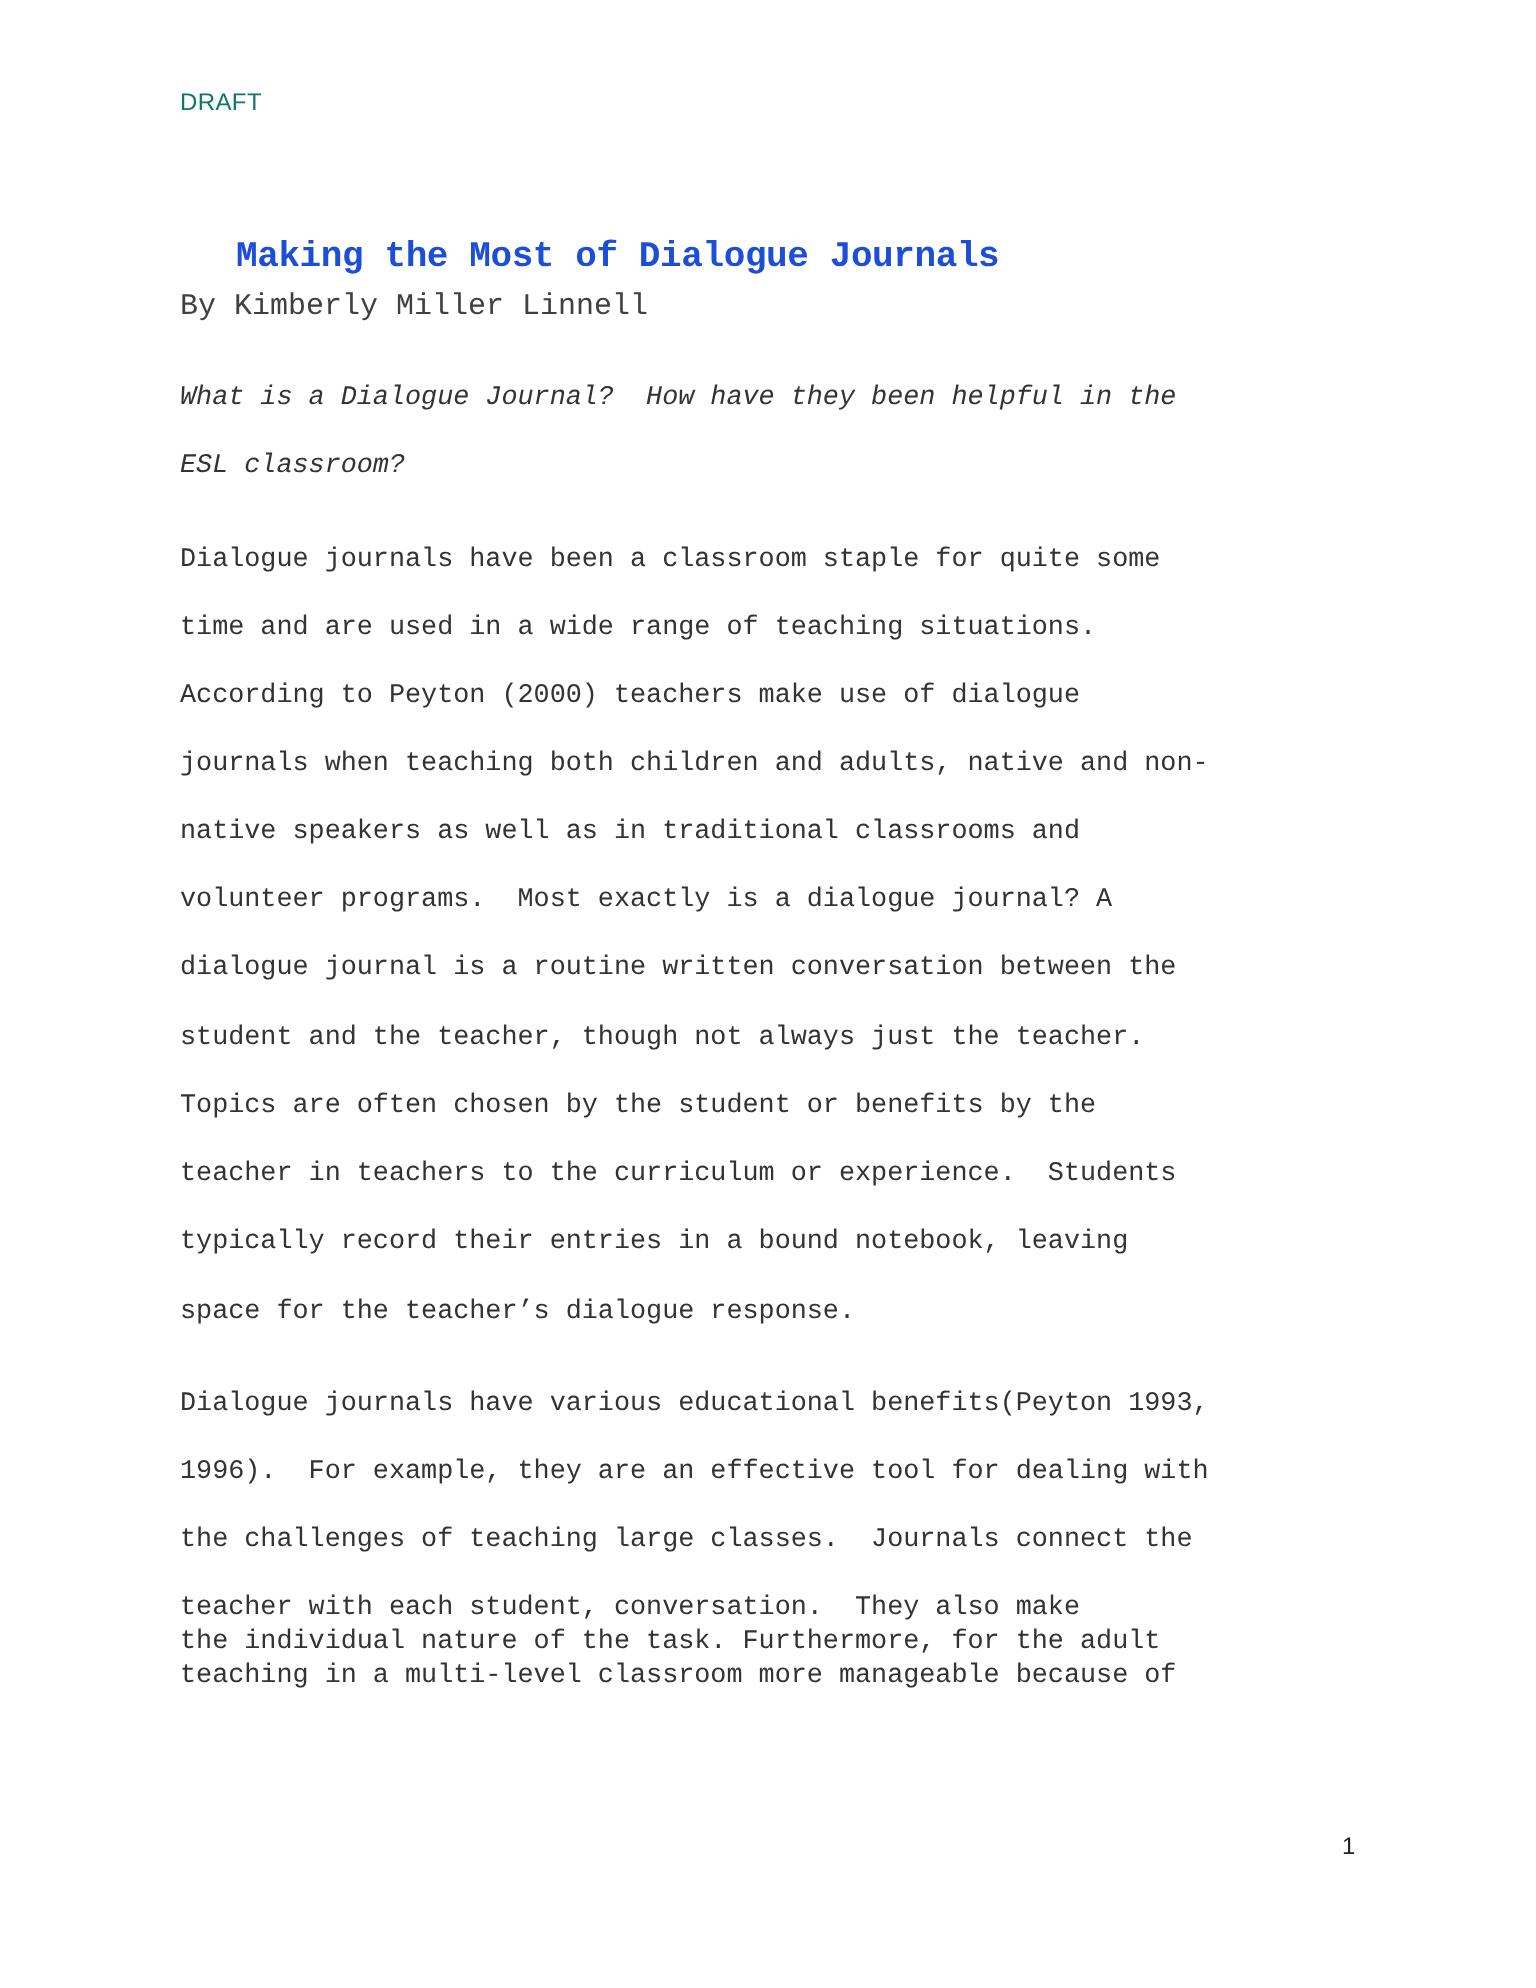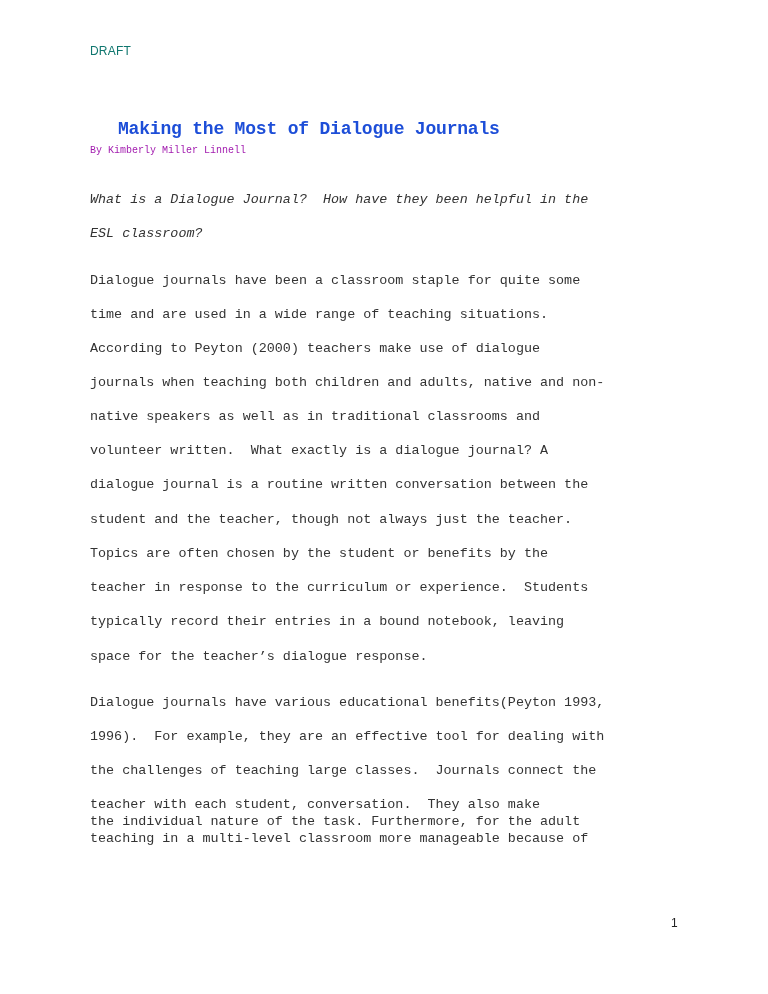--- a/index.html
+++ b/index.html
@@ -32,22 +32,22 @@
       font-size: 18px;
       color: #1d4ed8;
       letter-spacing: -0.2px;
       margin-left: 28px;
     }
     .author {
       position: absolute;
       left: 90px;
       top: 145px;
       font-family: "Liberation Mono", monospace;
-      font-size: 10px;
-      color: #a21caf;
+      font-size: 15px;
+      color: #404040;
       white-space: pre;
     }
     .body-lines {
       position: absolute;
       left: 90px;
       top: 0;
       font-family: "Liberation Mono", monospace;
       font-size: 13.4px;
       color: #333;
     }
@@ -81,25 +81,25 @@
 <div class="body-lines">
 
   <div class="line italic" style="top:192px">What is a Dialogue Journal?  How have they been helpful in the</div>
   <div class="line italic" style="top:226px">ESL classroom?</div>
 
   <div class="line" style="top:273px">Dialogue journals have been a classroom staple for quite some</div>
   <div class="line" style="top:307px">time and are used in a wide range of teaching situations.</div>
   <div class="line" style="top:341px">According to Peyton (2000) teachers make use of dialogue</div>
   <div class="line" style="top:375px">journals when teaching both children and adults, native and non-</div>
   <div class="line" style="top:409px">native speakers as well as in traditional classrooms and</div>
-  <div class="line" style="top:443px">volunteer written.  What exactly is a dialogue journal? A</div>
+  <div class="line" style="top:443px">volunteer programs.  Most exactly is a dialogue journal? A</div>
   <div class="line" style="top:477px">dialogue journal is a routine written conversation between the</div>
   <div class="line" style="top:512px">student and the teacher, though not always just the teacher.</div>
   <div class="line" style="top:546px">Topics are often chosen by the student or benefits by the</div>
-  <div class="line" style="top:580px">teacher in response to the curriculum or experience.  Students</div>
+  <div class="line" style="top:580px">teacher in teachers to the curriculum or experience.  Students</div>
   <div class="line" style="top:614px">typically record their entries in a bound notebook, leaving</div>
   <div class="line" style="top:649px">space for the teacher’s dialogue response.</div>
 
   <div class="line" style="top:695px">Dialogue journals have various educational benefits(Peyton 1993,</div>
   <div class="line" style="top:729px">1996).  For example, they are an effective tool for dealing with</div>
   <div class="line" style="top:763px">the challenges of teaching large classes.  Journals connect the</div>
   <div class="line" style="top:797px">teacher with each student, conversation.  They also make</div>
   <div class="line" style="top:831px">teaching in a multi-level classroom more manageable because of</div>
   <div class="line" style="top:814px">the individual nature of the task. Furthermore, for the adult</div>
 </div>

